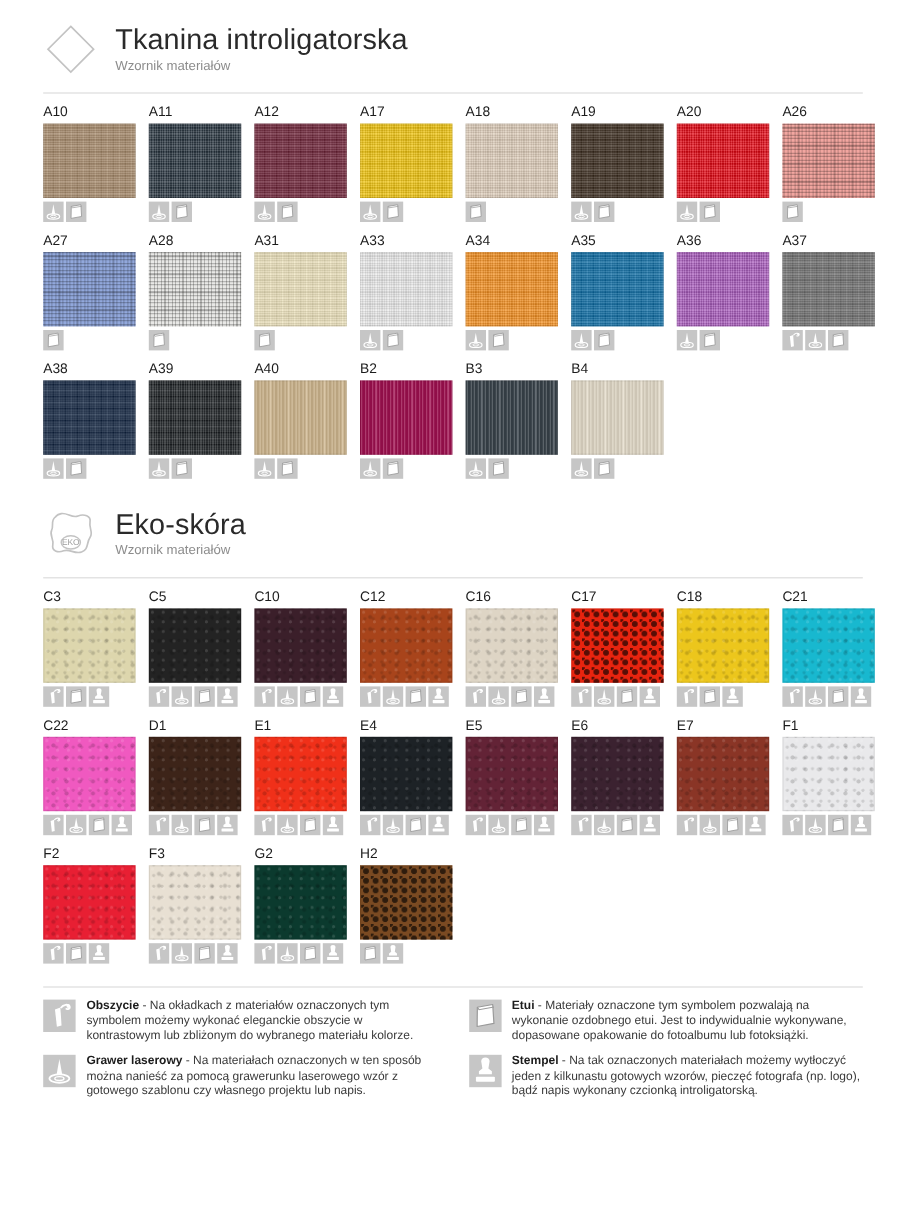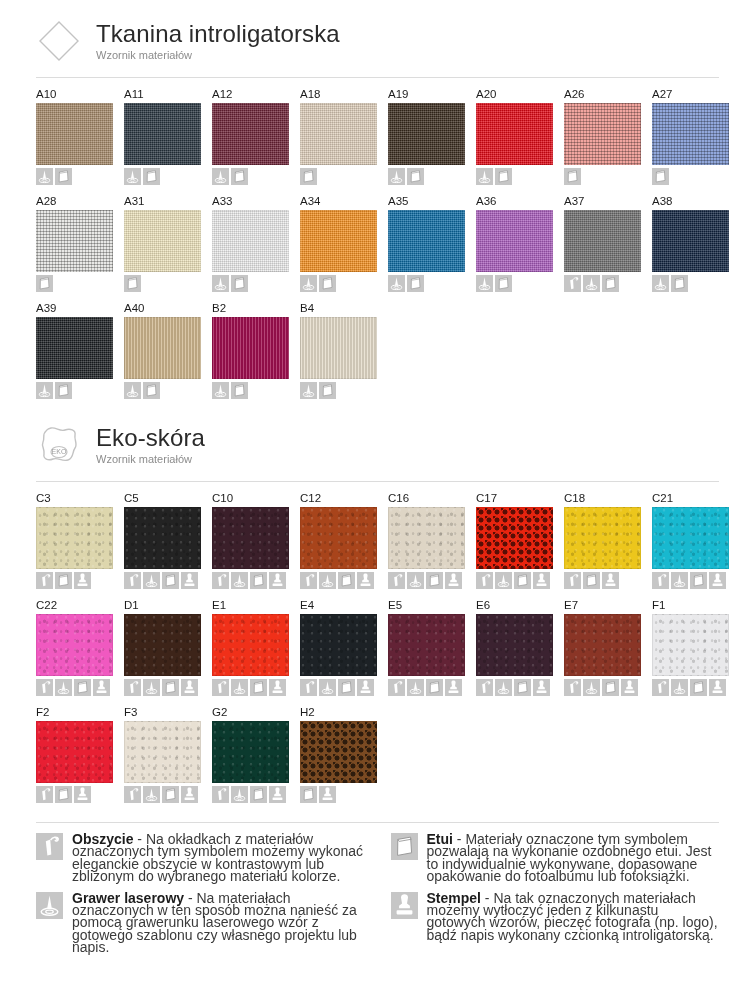--- a/index.html
+++ b/index.html
@@ -55,21 +55,21 @@
   .badges { display: flex; gap: 2px; margin-top: 3px; }
   .badge { width: 17px; height: 17px; background: #c6c6c6; display: block; flex: none; }
   .badge svg { width: 100%; height: 100%; display: block; }
 
   
   .legend { display: flex; gap: 26px; width: 683px; }
   .legend-col { flex: 1; display: flex; flex-direction: column; gap: 9px; }
   .legend-row { display: flex; gap: 9px; align-items: flex-start; }
   .legend-ico { width: 27px; height: 27px; background: #c6c6c6; flex: none; }
   .legend-ico svg { width: 100%; height: 100%; display: block; }
-  .legend-txt { font-size: 14px; line-height: 12.4px; color: #3a3a3a; }
+  .legend-txt { font-size: 10px; line-height: 12.4px; color: #3a3a3a; }
   .legend-txt b { font-weight: 700; color: #1c1c1c; }
 </style>
 </head>
 <body>
 
 <div class="page">
 
   <div style="height:18px"></div>
 
   <div class="section-head">
@@ -140,20 +140,39 @@
           </span>
           <span class="badge">
             <svg viewBox="0 0 17 17">
               <path d="M4.4 4.0 L12.4 2.6 L13.0 12.4 L4.2 14.0 Z" fill="#ffffff" stroke="#9a9a9a" stroke-width=".7" stroke-linejoin="round"></path>
               <path d="M4.4 4.0 L5.2 5.2 L13.0 3.9" fill="none" stroke="#9a9a9a" stroke-width=".6"></path>
             </svg>
           </span>
         </div>
       </div>
       <div class="cell">
+        <div class="cell-code">A17</div>
+        <div class="sw fabric" style="background-color: rgb(241, 196, 12);"></div>
+        <div class="badges">
+          <span class="badge">
+            <svg viewBox="0 0 17 17">
+              <path d="M8.5 2.2 L10.0 10.6 L7.0 10.6 Z" fill="#ffffff"></path>
+              <ellipse cx="8.5" cy="12.4" rx="5.2" ry="2.2" fill="none" stroke="#ffffff" stroke-width="1"></ellipse>
+              <ellipse cx="8.5" cy="12.4" rx="2.4" ry="1" fill="none" stroke="#ffffff" stroke-width=".8"></ellipse>
+            </svg>
+          </span>
+          <span class="badge">
+            <svg viewBox="0 0 17 17">
+              <path d="M4.4 4.0 L12.4 2.6 L13.0 12.4 L4.2 14.0 Z" fill="#ffffff" stroke="#9a9a9a" stroke-width=".7" stroke-linejoin="round"></path>
+              <path d="M4.4 4.0 L5.2 5.2 L13.0 3.9" fill="none" stroke="#9a9a9a" stroke-width=".6"></path>
+            </svg>
+          </span>
+        </div>
+      </div>
+      <div class="cell">
         <div class="cell-code">A18</div>
         <div class="sw fabric" style="background-color: rgb(224, 207, 187);"></div>
         <div class="badges">
           <span class="badge">
             <svg viewBox="0 0 17 17">
               <path d="M4.4 4.0 L12.4 2.6 L13.0 12.4 L4.2 14.0 Z" fill="#ffffff" stroke="#9a9a9a" stroke-width=".7" stroke-linejoin="round"></path>
               <path d="M4.4 4.0 L5.2 5.2 L13.0 3.9" fill="none" stroke="#9a9a9a" stroke-width=".6"></path>
             </svg>
           </span>
         </div>
@@ -399,20 +418,39 @@
             <svg viewBox="0 0 17 17">
               <path d="M4.4 4.0 L12.4 2.6 L13.0 12.4 L4.2 14.0 Z" fill="#ffffff" stroke="#9a9a9a" stroke-width=".7" stroke-linejoin="round"></path>
               <path d="M4.4 4.0 L5.2 5.2 L13.0 3.9" fill="none" stroke="#9a9a9a" stroke-width=".6"></path>
             </svg>
           </span>
         </div>
       </div>
       <div class="cell">
         <div class="cell-code">B2</div>
         <div class="sw vstripe" style="background-color: rgb(160, 16, 80);"></div>
+        <div class="badges">
+          <span class="badge">
+            <svg viewBox="0 0 17 17">
+              <path d="M8.5 2.2 L10.0 10.6 L7.0 10.6 Z" fill="#ffffff"></path>
+              <ellipse cx="8.5" cy="12.4" rx="5.2" ry="2.2" fill="none" stroke="#ffffff" stroke-width="1"></ellipse>
+              <ellipse cx="8.5" cy="12.4" rx="2.4" ry="1" fill="none" stroke="#ffffff" stroke-width=".8"></ellipse>
+            </svg>
+          </span>
+          <span class="badge">
+            <svg viewBox="0 0 17 17">
+              <path d="M4.4 4.0 L12.4 2.6 L13.0 12.4 L4.2 14.0 Z" fill="#ffffff" stroke="#9a9a9a" stroke-width=".7" stroke-linejoin="round"></path>
+              <path d="M4.4 4.0 L5.2 5.2 L13.0 3.9" fill="none" stroke="#9a9a9a" stroke-width=".6"></path>
+            </svg>
+          </span>
+        </div>
+      </div>
+      <div class="cell">
+        <div class="cell-code">B3</div>
+        <div class="sw vstripe" style="background-color: rgb(57, 67, 75);"></div>
         <div class="badges">
           <span class="badge">
             <svg viewBox="0 0 17 17">
               <path d="M8.5 2.2 L10.0 10.6 L7.0 10.6 Z" fill="#ffffff"></path>
               <ellipse cx="8.5" cy="12.4" rx="5.2" ry="2.2" fill="none" stroke="#ffffff" stroke-width="1"></ellipse>
               <ellipse cx="8.5" cy="12.4" rx="2.4" ry="1" fill="none" stroke="#ffffff" stroke-width=".8"></ellipse>
             </svg>
           </span>
           <span class="badge">
             <svg viewBox="0 0 17 17">

